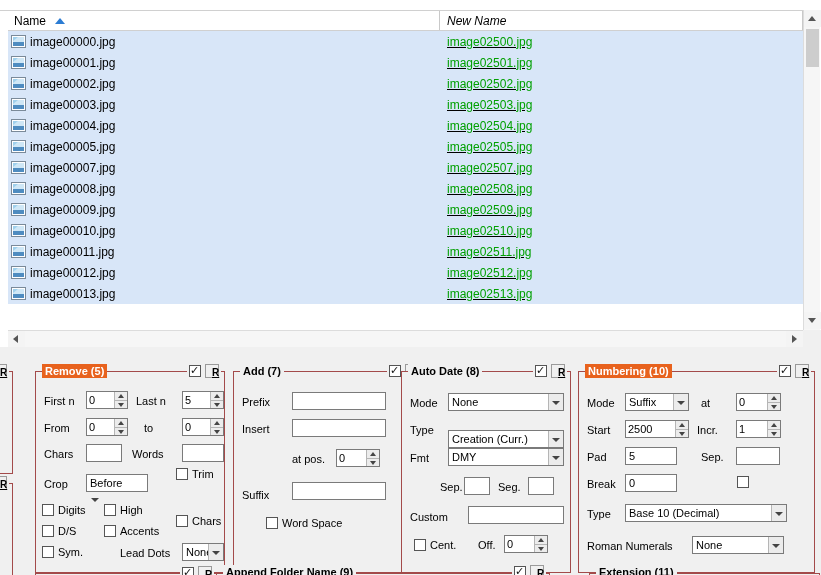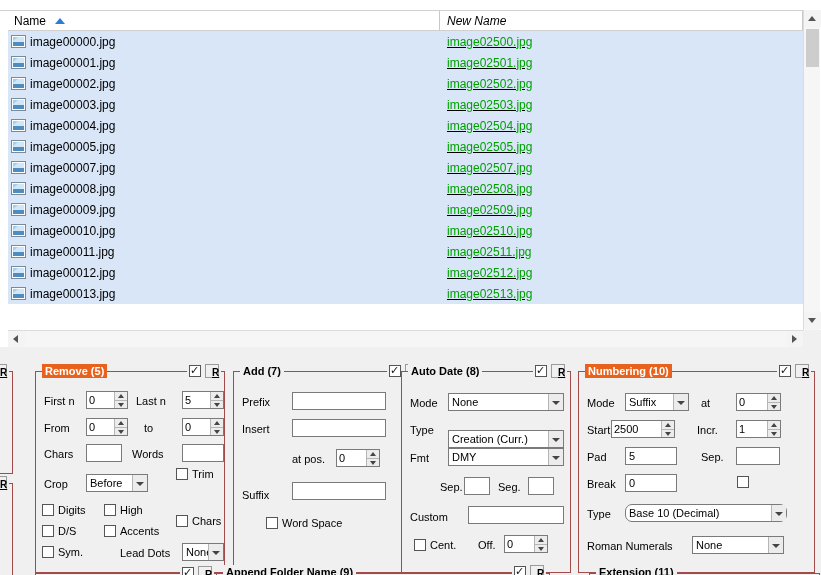--- a/index.html
+++ b/index.html
@@ -367,21 +367,21 @@
 
     <span class="f" style="left:8px;top:75px;">Chars</span>
     <input class="ti" style="left: 50px; top: 72px; width: 36px;" value="">
     <span class="f" style="left:96px;top:75px;">Words</span>
     <input class="ti" style="left: 146px; top: 72px; width: 42px;" value="">
 
     <span class="cb abs" style="left:140px;top:96px;"></span>
     <span class="f" style="left:156px;top:95px;">Trim</span>
 
     <span class="f" style="left:8px;top:105px;">Crop</span>
-    <div class="combo" style="left:50px;top:102px;width:62px;">
+    <div class="combo" style="left:50px;top:102px;width:62px;flex-direction:column;">
       <span class="cv">Before</span>
       <span class="cbtn"></span>
     </div>
 
     <span class="cb abs" style="left:6px;top:132px;"></span>
     <span class="f" style="left:22px;top:131px;">Digits</span>
     <span class="cb abs" style="left:68px;top:132px;"></span>
     <span class="f" style="left:84px;top:131px;">High</span>
     <span class="cb abs" style="left:140px;top:143px;"></span>
     <span class="f" style="left:156px;top:142px;">Chars</span>
@@ -489,21 +489,21 @@
     <span class="f" style="left:122px;top:24px;">at</span>
     <div class="spin" style="left:157px;top:21px;width:45px;">
       <input value="0" style="">
       <div class="sbns">
           <button class="su"></button>
           <button class="sd"></button>
         </div>
     </div>
 
     <span class="f" style="left:8px;top:51px;">Start</span>
-    <div class="spin" style="left:32px;top:48px;width:64px;">
+    <div class="spin" style="left:46px;top:48px;width:64px;">
       <input value="2500" style="">
       <div class="sbns">
           <button class="su"></button>
           <button class="sd"></button>
         </div>
     </div>
     <span class="f" style="left:118px;top:51px;">Incr.</span>
     <div class="spin" style="left:157px;top:48px;width:45px;">
       <input value="1" style="">
       <div class="sbns">
@@ -516,21 +516,21 @@
     <input class="ti" style="left: 46px; top: 75px; width: 52px;" value="5">
     <span class="f" style="left:122px;top:78px;">Sep.</span>
     <input class="ti" style="left: 157px; top: 75px; width: 44px;" value="">
 
     <span class="f" style="left:8px;top:105px;">Break</span>
     <input class="ti" style="left: 46px; top: 102px; width: 52px;" value="0">
     <span class="cb abs" style="left:158px;top:104px;"></span>
     <span class="f" style="left:164px;top:103px;margin-top:36px;">Folder</span>
 
     <span class="f" style="left:8px;top:135px;">Type</span>
-    <div class="combo" style="left:46px;top:132px;width:162px;border-radius:7px;">
+    <div class="combo" style="left:46px;top:132px;width:162px;">
       <span class="cv">Base 10 (Decimal)</span>
       <span class="cbtn"></span>
     </div>
 
     <span class="f" style="left:8px;top:167px;">Roman Numerals</span>
     <div class="combo" style="left:113px;top:164px;width:92px;">
       <span class="cv">None</span>
       <span class="cbtn"></span>
     </div>
   </div>

